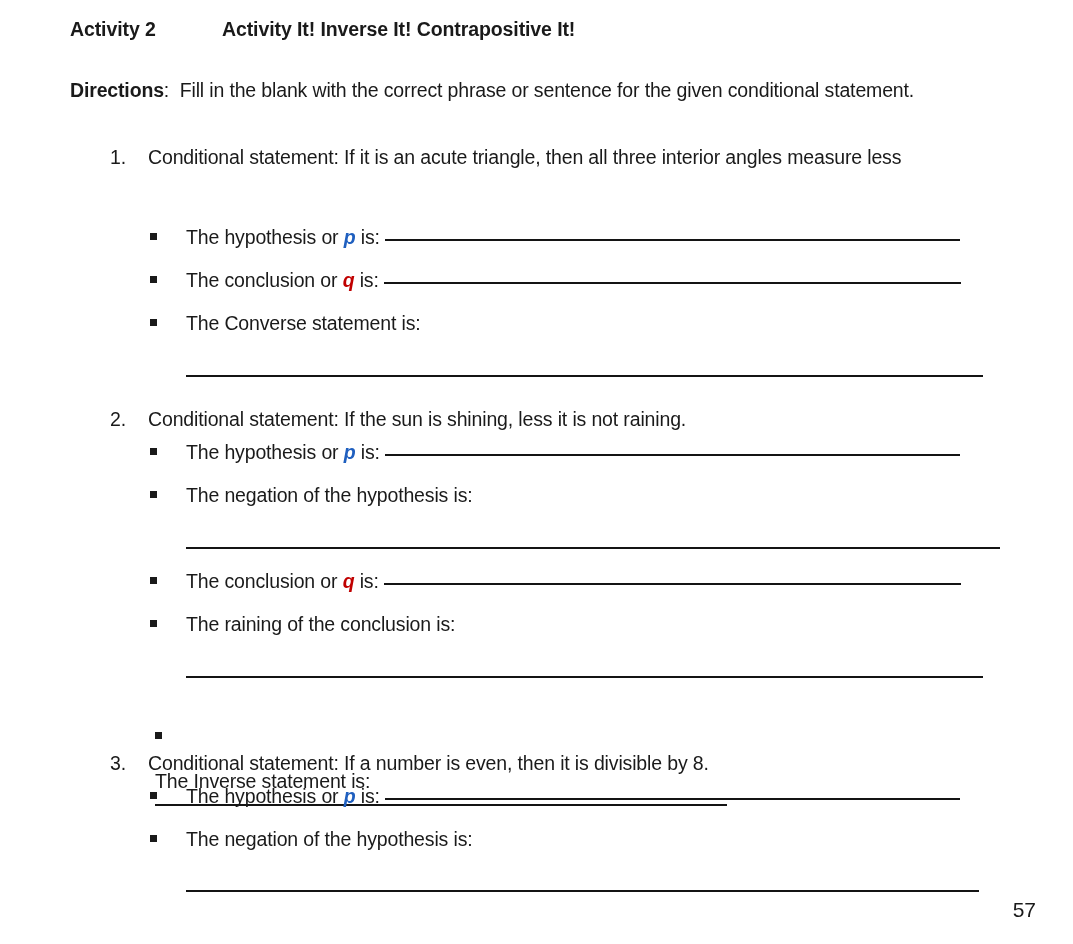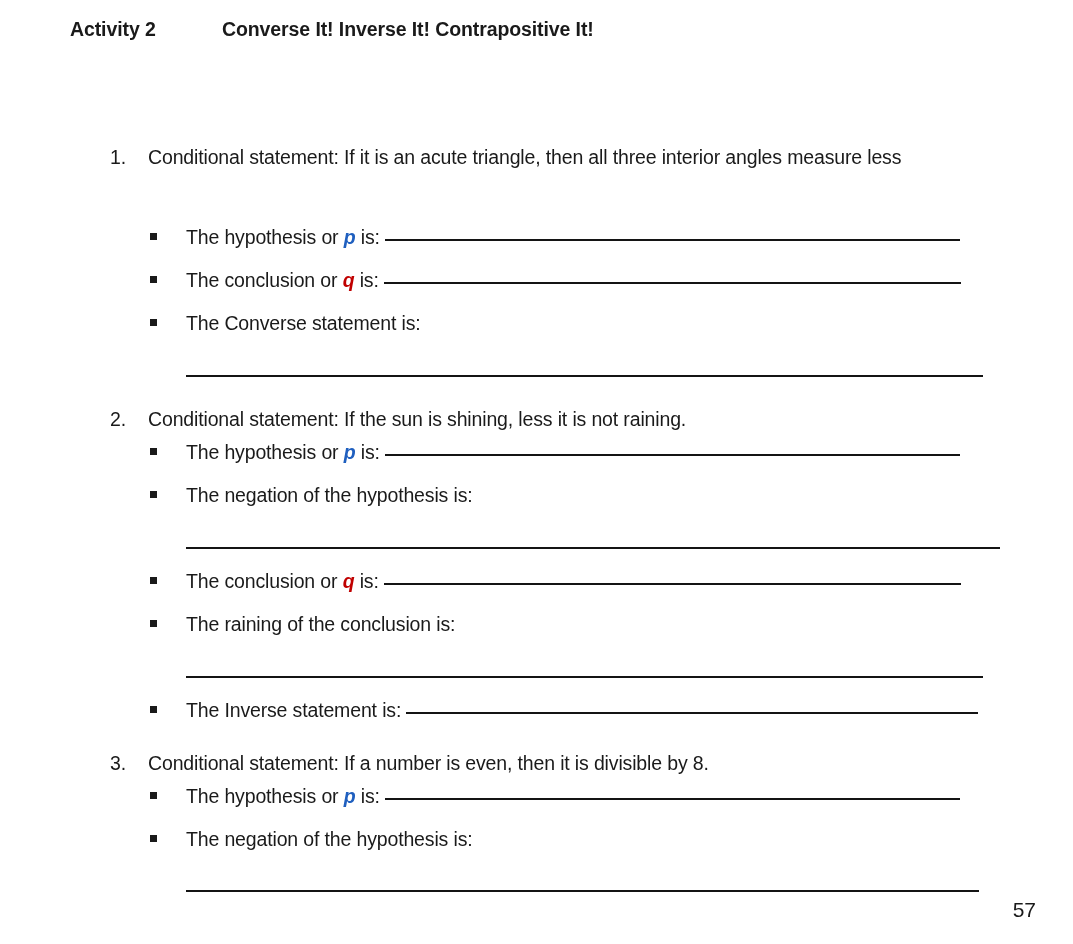--- a/index.html
+++ b/index.html
@@ -131,23 +131,24 @@
     text-align: center;
   }
 </style>
 </head>
 <body>
 
 <div class="page">
 
   <div class="activity-head">
     <span class="activity-label">Activity 2</span>
-    <span class="activity-title">Converse It! Inverse It! Contrapositive It!</span>
+    <span class="activity-title">Activity It! Inverse It! Contrapositive It!</span>
   </div>
 
+  <div class="directions"><b>Directions</b><span>:</span>&nbsp;&nbsp;<span>Fill in the blank with the correct phrase or sentence for the given conditional statement.</span></div>
 
   <div id="content-root">
       <div class="item" style="top: 136px;">
         <div class="item-line">
           <span class="item-num">1.</span>
           <span class="item-text">Conditional statement: If it is an acute triangle, then all three interior angles measure less</span>
         </div>
       </div>
       <div class="bullet-row" style="top: 226px;">
         <span class="bullet-glyph"><i></i></span>
@@ -183,21 +184,21 @@
       <div class="bullet-row" style="top: 570px;">
         <span class="bullet-glyph"><i></i></span>
         <span class="bullet-text"><span>The conclusion or </span><span class="var-q">q</span><span> is:</span></span>
         <span class="blank-inline" style="width: 577px;"></span>
       </div>
       <div class="bullet-row" style="top: 613px;">
         <span class="bullet-glyph"><i></i></span>
         <span class="bullet-text"><span>The raining of the conclusion is:</span></span>
       </div>
       <div class="blank-line" style="top: 676px; width: 797px;"></div>
-      <div class="bullet-row" style="top: 699px;">
+      <div class="bullet-row" style="top: 734px; flex-direction: column;">
         <span class="bullet-glyph"><i></i></span>
         <span class="bullet-text"><span>The Inverse statement is:</span></span>
         <span class="blank-inline" style="width: 572px;"></span>
       </div>
       <div class="item" style="top: 742px;">
         <div class="item-line">
           <span class="item-num">3.</span>
           <span class="item-text">Conditional statement: If a number is even, then it is divisible by 8.</span>
         </div>
       </div>

